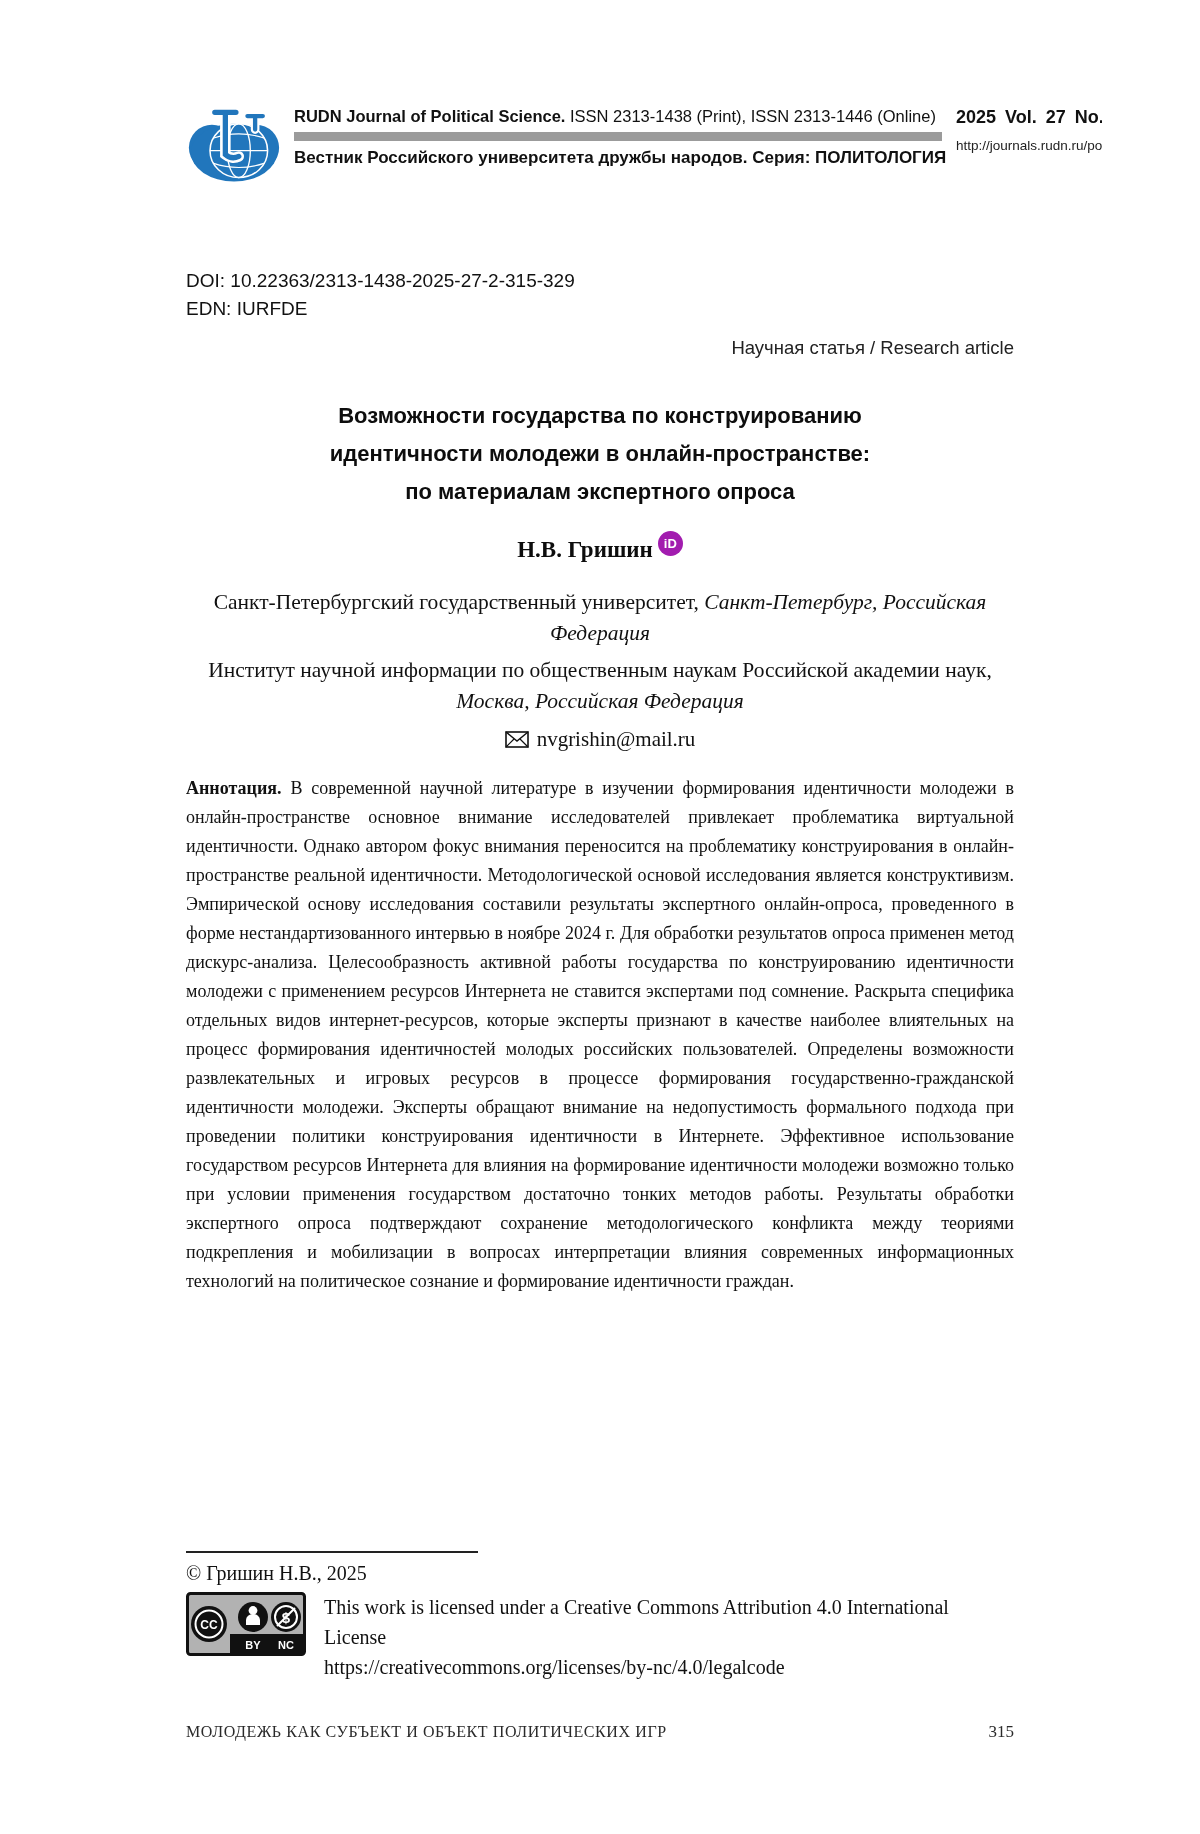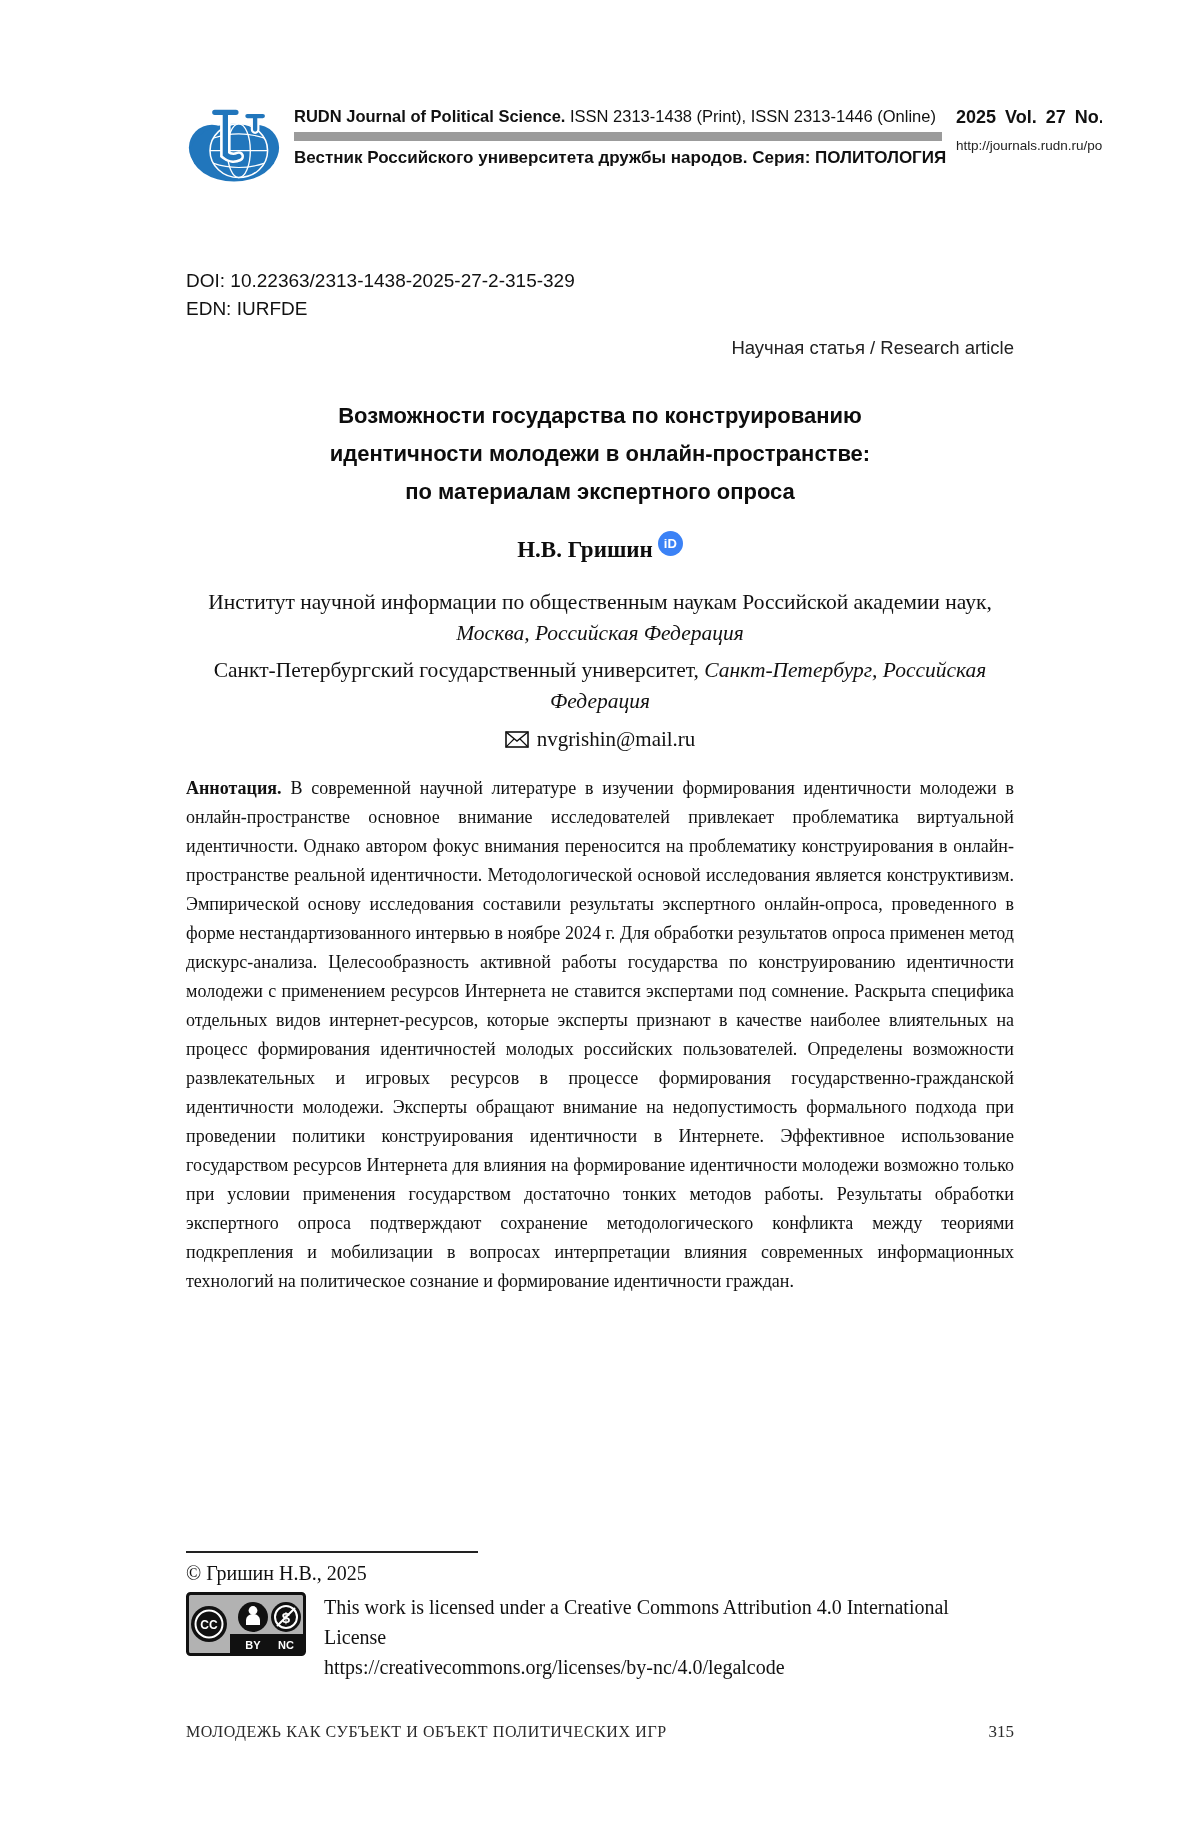--- a/index.html
+++ b/index.html
@@ -39,21 +39,21 @@
     font-size: 22px;
     line-height: 38px;
     text-align: center;
     white-space: pre-line;
     color: #0d0d0d;
   }
   .author-row { margin-top: 20px; text-align: center; font-family: "Liberation Serif", serif; font-weight: bold; font-size: 23px; color: #0d0d0d; }
   .orcid-badge {
     display: inline-block; vertical-align: super;
     width: 25px; height: 25px; border-radius: 50%;
-    background: #3b82f6; color: #ffffff;
+    background: #a21caf; color: #ffffff;
     font-family: "Liberation Sans", sans-serif; font-size: 13px; font-weight: bold;
     line-height: 25px; text-align: center; margin-left: 5px;
   }
   .affils { margin-top: 24px; text-align: center; font-family: "Liberation Serif", serif; font-size: 21.5px; line-height: 31px; color: #111; }
   .affil { margin: 0 0 6px 0; }
   .email-row { margin-top: 10px; text-align: center; font-family: "Liberation Serif", serif; font-size: 21px; color: #111; }
   .email-row svg { vertical-align: -2px; margin-right: 8px; }
 
   
   .abstract {
@@ -123,26 +123,26 @@
   <h1 class="title">Возможности государства по конструированию
 идентичности молодежи в онлайн-пространстве:
 по материалам экспертного опроса</h1>
 
   <div class="author-row">
     <span>Н.В. Гришин</span><span class="orcid-badge">iD</span>
   </div>
 
   <div class="affils">
     <p class="affil">
+      <span>Санкт-Петербургский государственный университет,</span>
+      <i>Санкт-Петербург, Российская Федерация</i>
+    </p>
+    <p class="affil">
       <span>Институт научной информации по общественным наукам Российской академии наук,</span>
       <i>Москва, Российская Федерация</i>
-    </p>
-    <p class="affil">
-      <span>Санкт-Петербургский государственный университет,</span>
-      <i>Санкт-Петербург, Российская Федерация</i>
     </p>
   </div>
 
   <div class="email-row">
     <svg width="24" height="17" viewBox="0 0 24 17">
       <rect x="1" y="1" width="22" height="15" fill="none" stroke="#111" stroke-width="1.6"></rect>
       <path d="M1,1 L12,10 L23,1" fill="none" stroke="#111" stroke-width="1.4"></path>
       <path d="M1,16 L9,8 M23,16 L15,8" fill="none" stroke="#111" stroke-width="1.2"></path>
     </svg><span>nvgrishin@mail.ru</span>
   </div>

